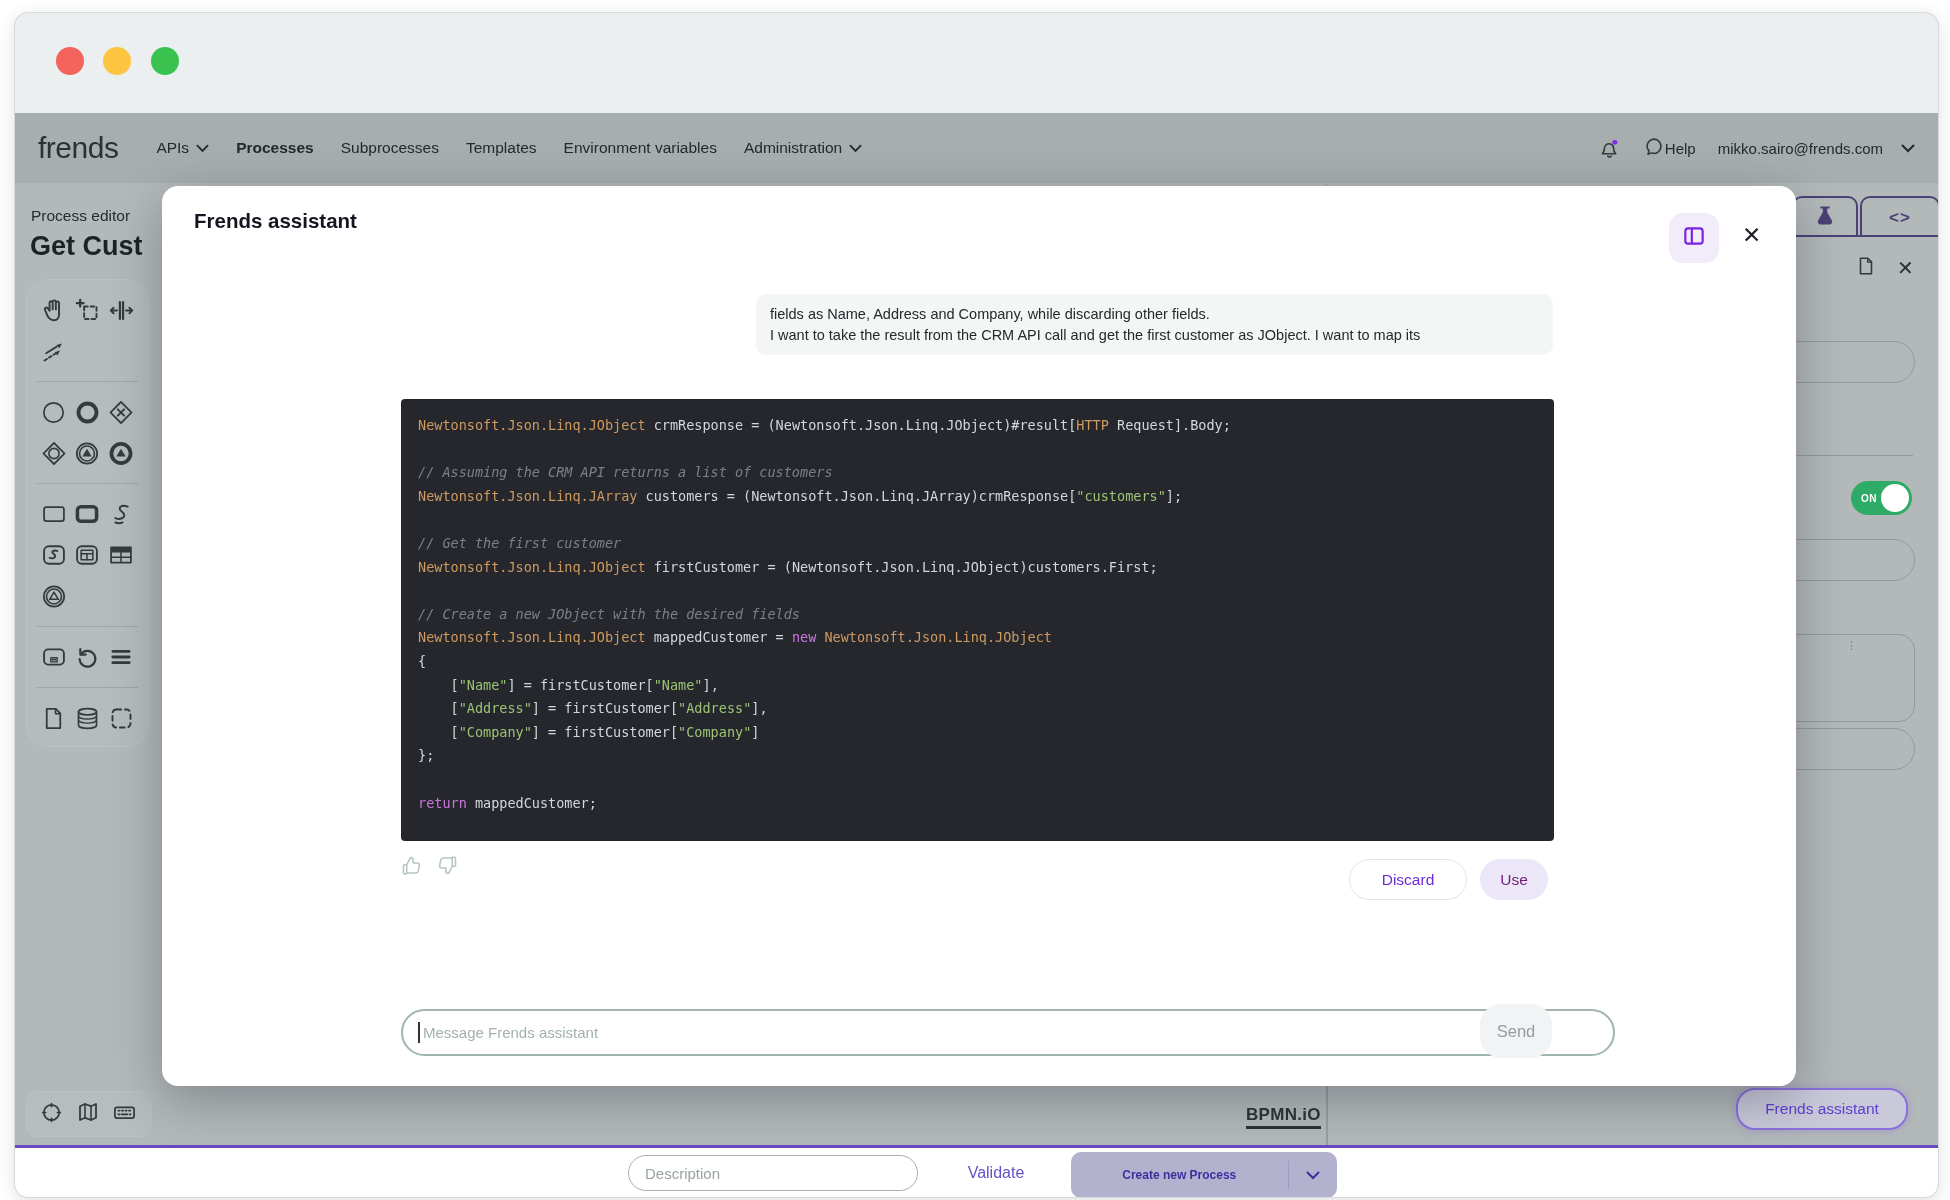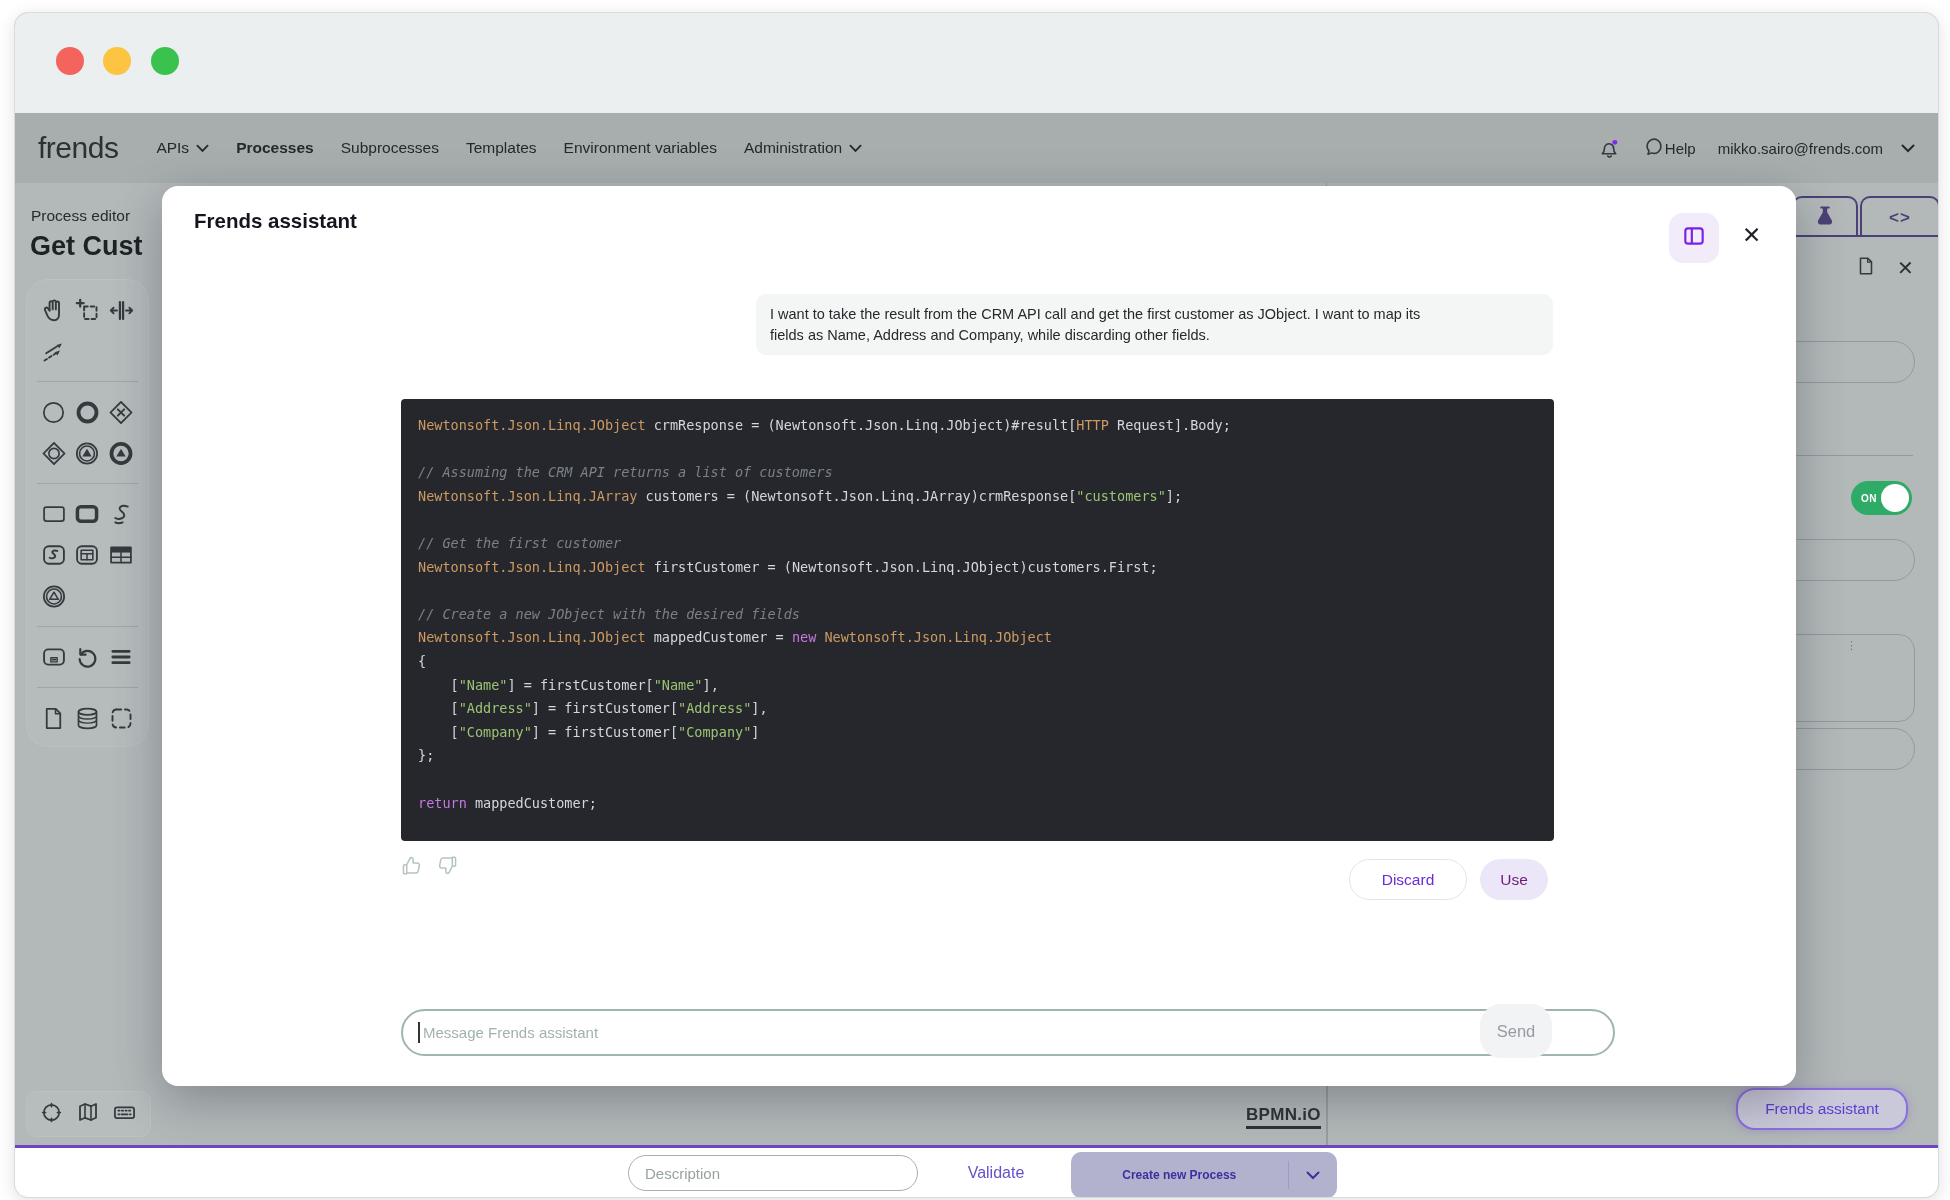--- a/index.html
+++ b/index.html
@@ -388,22 +388,22 @@
     <div class="modal-title">Frends assistant</div>
     <div class="panel-btn">
       <span><svg width="26" height="26" viewBox="0 0 24 24">
               <rect x="4" y="5" width="16" height="14" rx="2.5" fill="none" stroke="#7c22e6" stroke-width="2"></rect>
               <path d="M10 5v14" stroke="#7c22e6" stroke-width="2"></path>
             </svg></span>
     </div>
     <div class="modal-close">✕</div>
 
     <div class="bubble">
+      <div>fields as Name, Address and Company, while discarding other fields.</div>
       <div>I want to take the result from the CRM API call and get the first customer as JObject. I want to map its</div>
-      <div>fields as Name, Address and Company, while discarding other fields.</div>
     </div>
 
     <div class="codeblock">
       <pre id="code-pre"><span class="tok-typ">Newtonsoft.Json.Linq.JObject</span><span class="tok-pln"> crmResponse = (Newtonsoft.Json.Linq.JObject)#result[</span><span class="tok-typ">HTTP</span><span class="tok-pln"> Request].Body;</span>
 
 <span class="tok-com">// Assuming the CRM API returns a list of customers</span>
 <span class="tok-typ">Newtonsoft.Json.Linq.JArray</span><span class="tok-pln"> customers = (Newtonsoft.Json.Linq.JArray)crmResponse[</span><span class="tok-str">"customers"</span><span class="tok-pln">];</span>
 
 <span class="tok-com">// Get the first customer</span>
 <span class="tok-typ">Newtonsoft.Json.Linq.JObject</span><span class="tok-pln"> firstCustomer = (Newtonsoft.Json.Linq.JObject)customers.First;</span>

